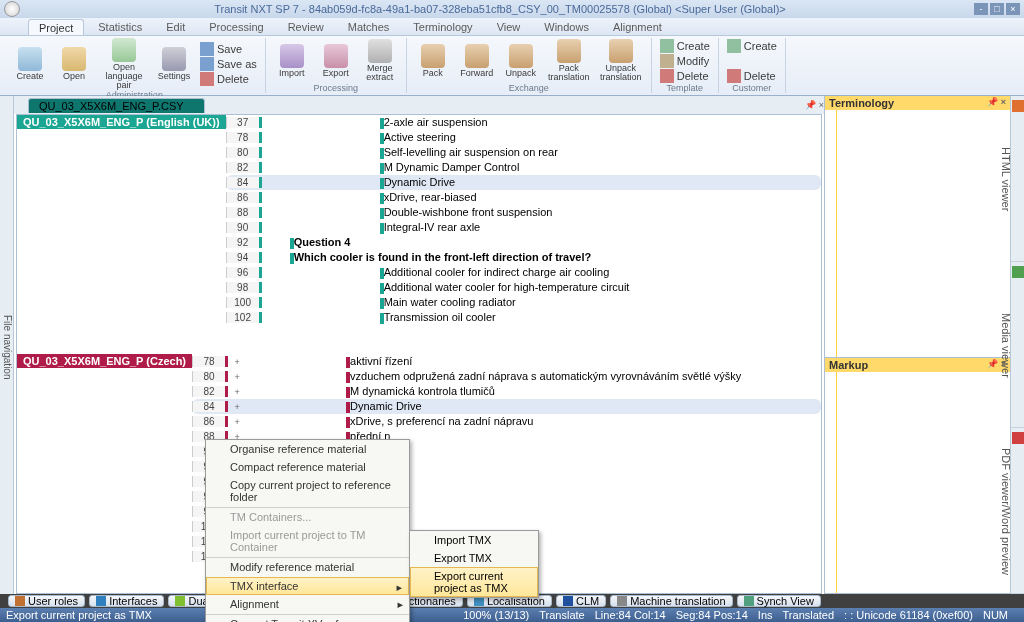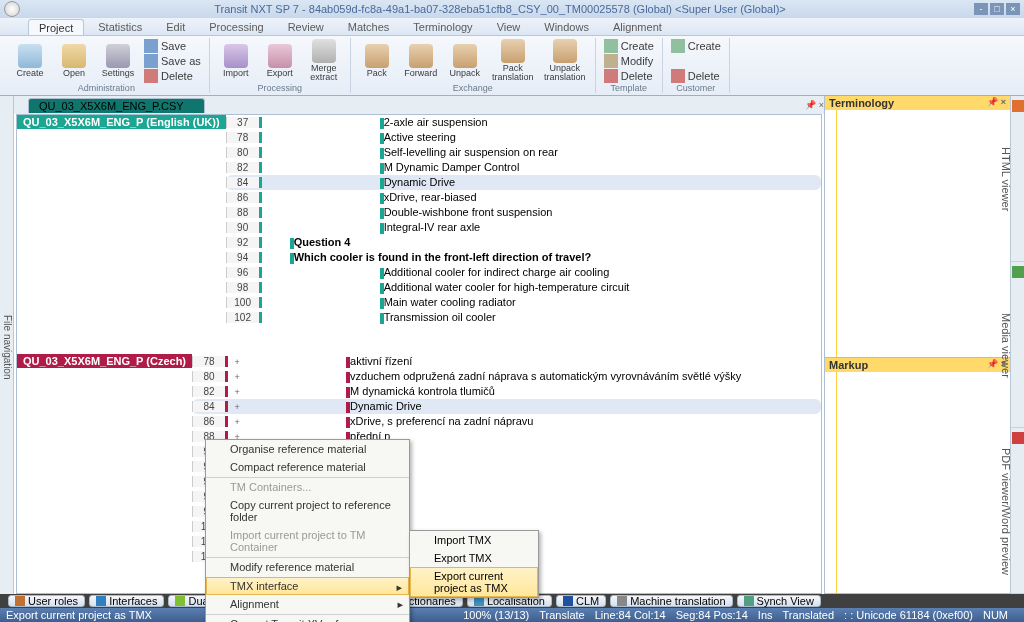--- a/index.html
+++ b/index.html
@@ -98,20 +98,25 @@
   <div class="ribbon-group">
     <div class="btns">
       <div class="bigbtn">
           <div class="icn" style="background:linear-gradient(#c8e0f0,#8fb8d8)"></div>
           <div class="lbl">Create</div>
         </div>
       <div class="bigbtn">
           <div class="icn" style="background:linear-gradient(#f0d8a8,#d8b870)"></div>
           <div class="lbl">Open</div>
         </div>
+      <div class="bigbtn" style="width:52px">
+          <div class="icn" style="background:linear-gradient(#d0e8d0,#98c898)"></div>
+          <div class="lbl">Open
+language pair</div>
+        </div>
       <div class="bigbtn">
           <div class="icn" style="background:linear-gradient(#d0d0d8,#9898b0)"></div>
           <div class="lbl">Settings</div>
         </div>
       <div class="smallbtns">
         <div class="smallbtn">
             <div class="icn" style="background:#7aa0d0"></div>
             <span>Save</span>
           </div>
         <div class="smallbtn">
@@ -396,22 +401,22 @@
   <div class="rside-tabs">
     <div class="rtab"><div class="ricn" style="background:#e07030"></div><span>HTML viewer</span></div>
     <div class="rtab"><div class="ricn" style="background:#50a050"></div><span>Media viewer</span></div>
     <div class="rtab"><div class="ricn" style="background:#d04040"></div><span>PDF viewer/Word preview</span></div>
   </div>
 </div>
 
 <div class="context-menu">
   <div class="mi">Organise reference material</div>
   <div class="mi">Compact reference material</div>
+  <div class="mi">Copy current project to reference folder</div>
   <div class="mi sep dis">TM Containers...</div>
-  <div class="mi">Copy current project to reference folder</div>
   <div class="mi dis">Import current project to TM Container</div>
   <div class="mi sep">Modify reference material</div>
   <div class="mi sep hov"><span>TMX interface</span><span class="arr">▸</span></div>
   <div class="mi"><span>Alignment</span><span class="arr">▸</span></div>
   <div class="mi sep">Convert Transit XV reference material to Transit NXT</div>
 
 </div>
 
 <div class="submenu">
   <div class="mi">Import TMX</div>

